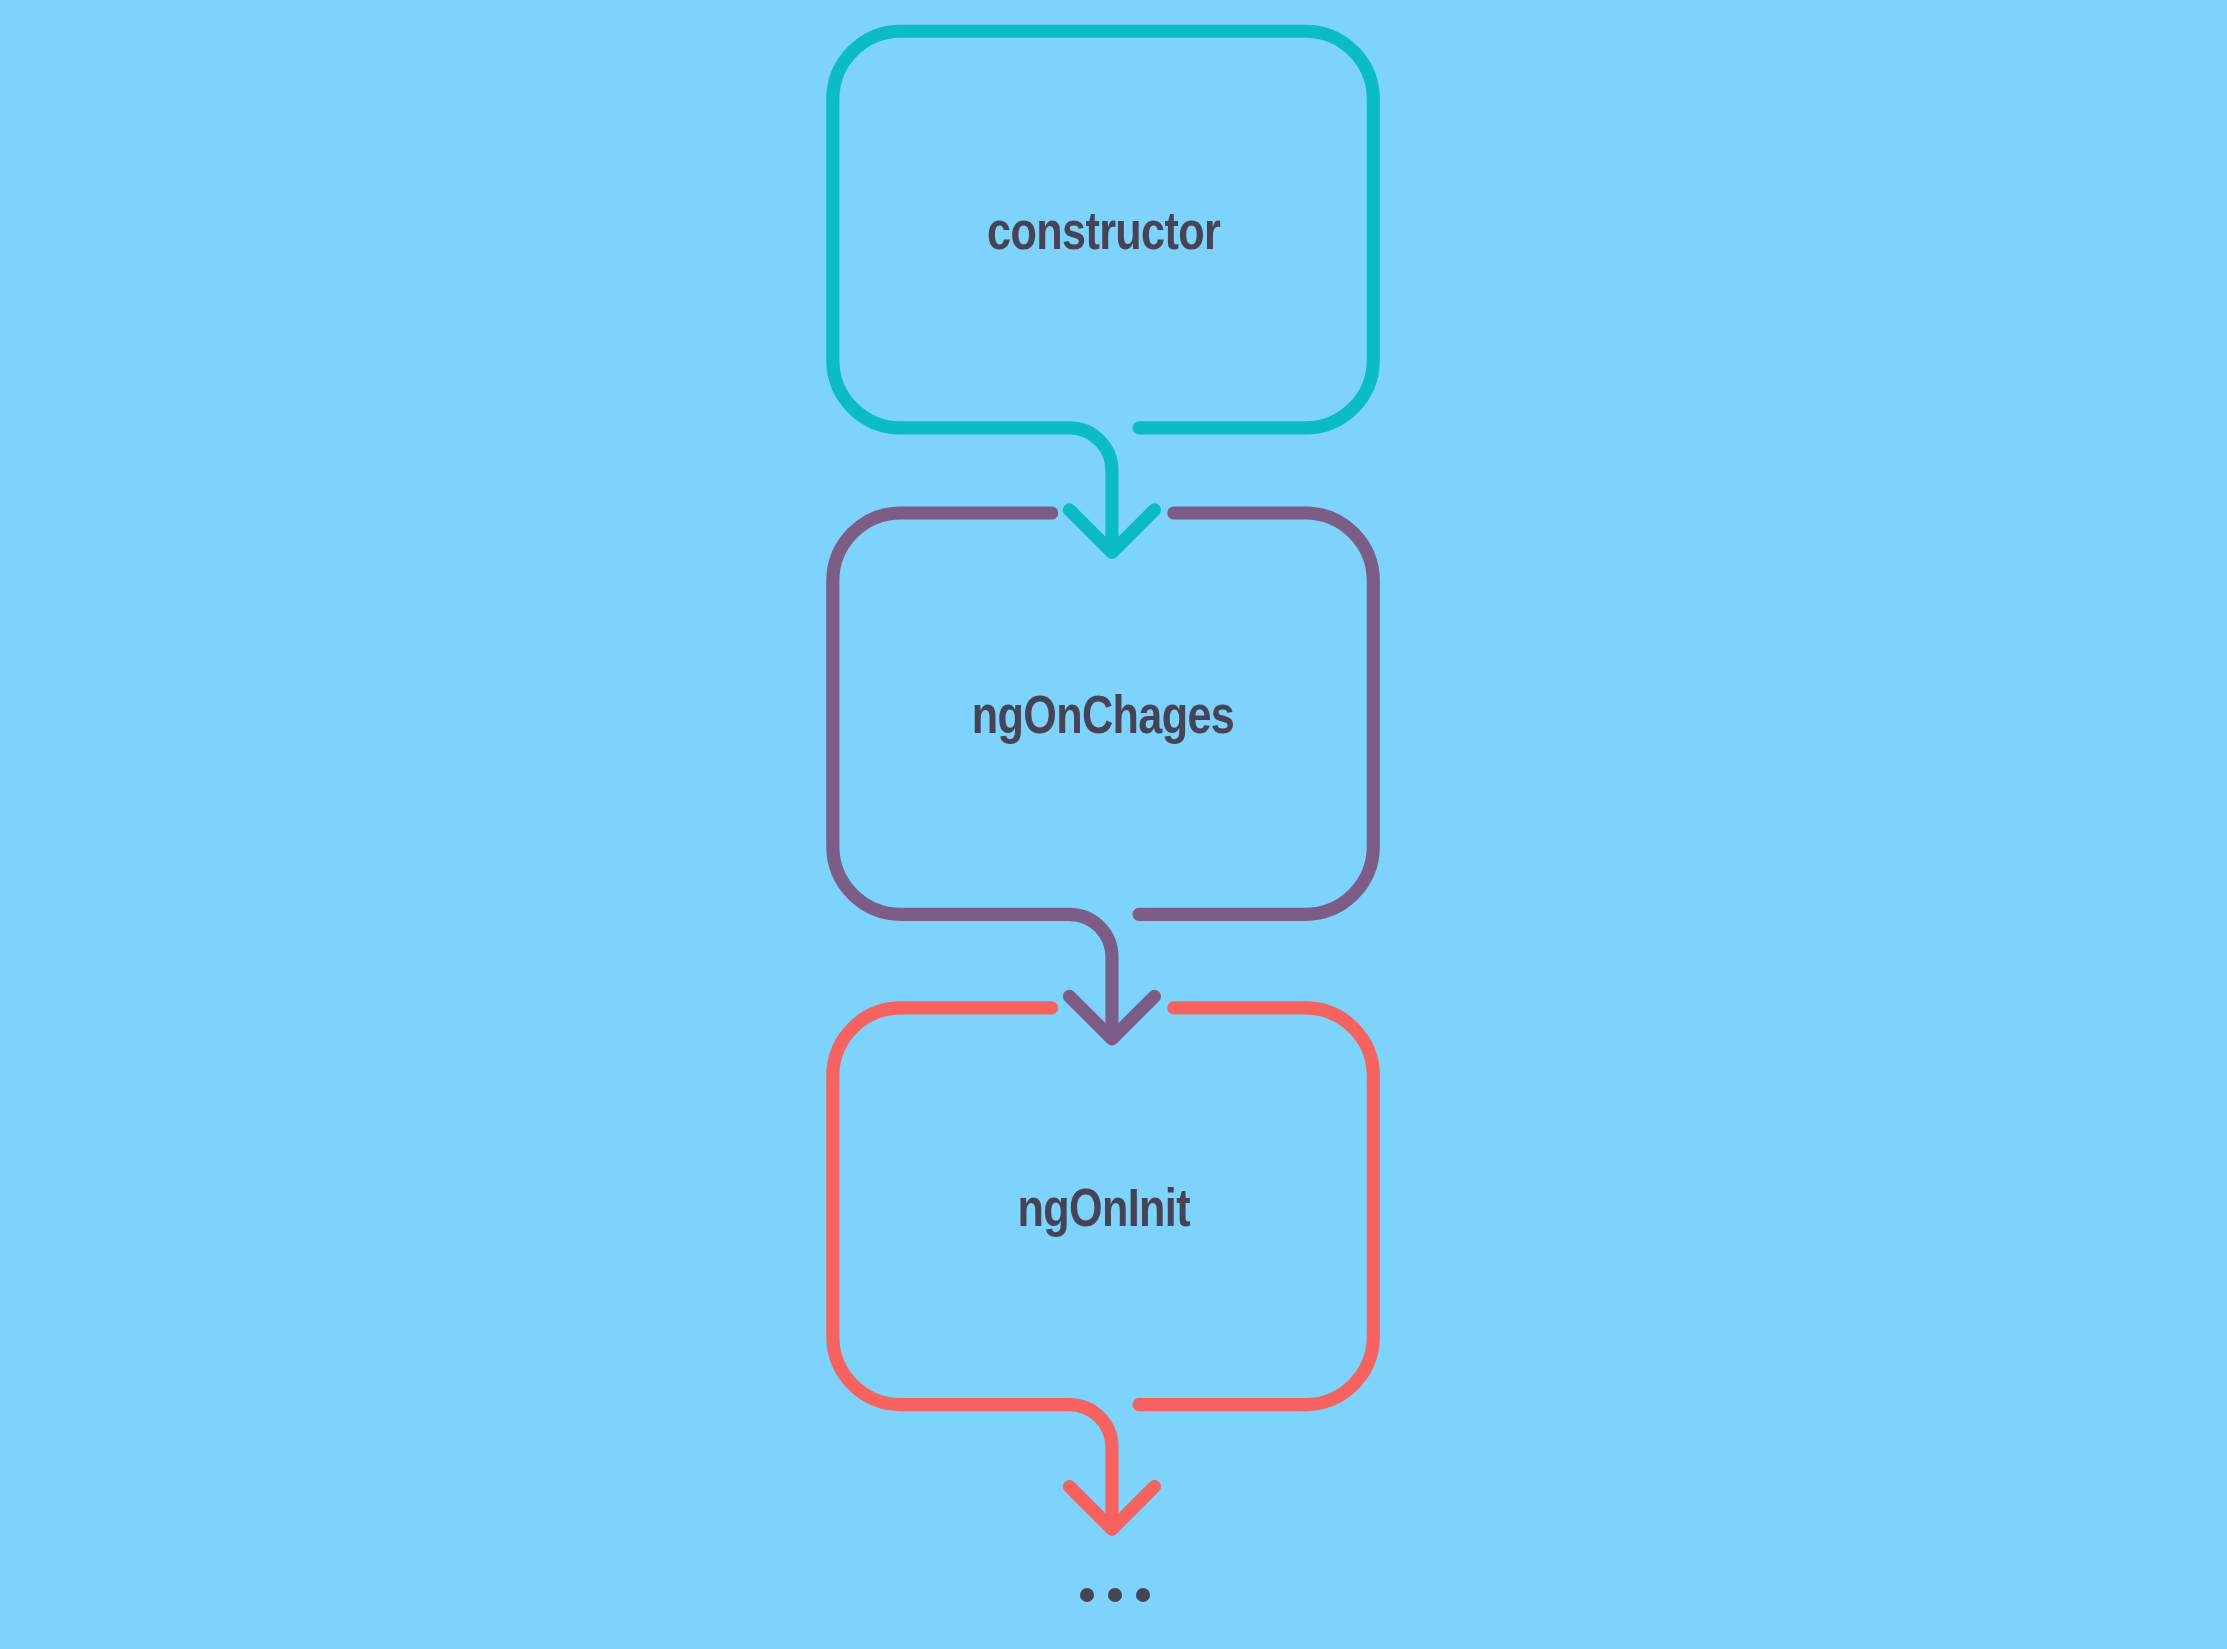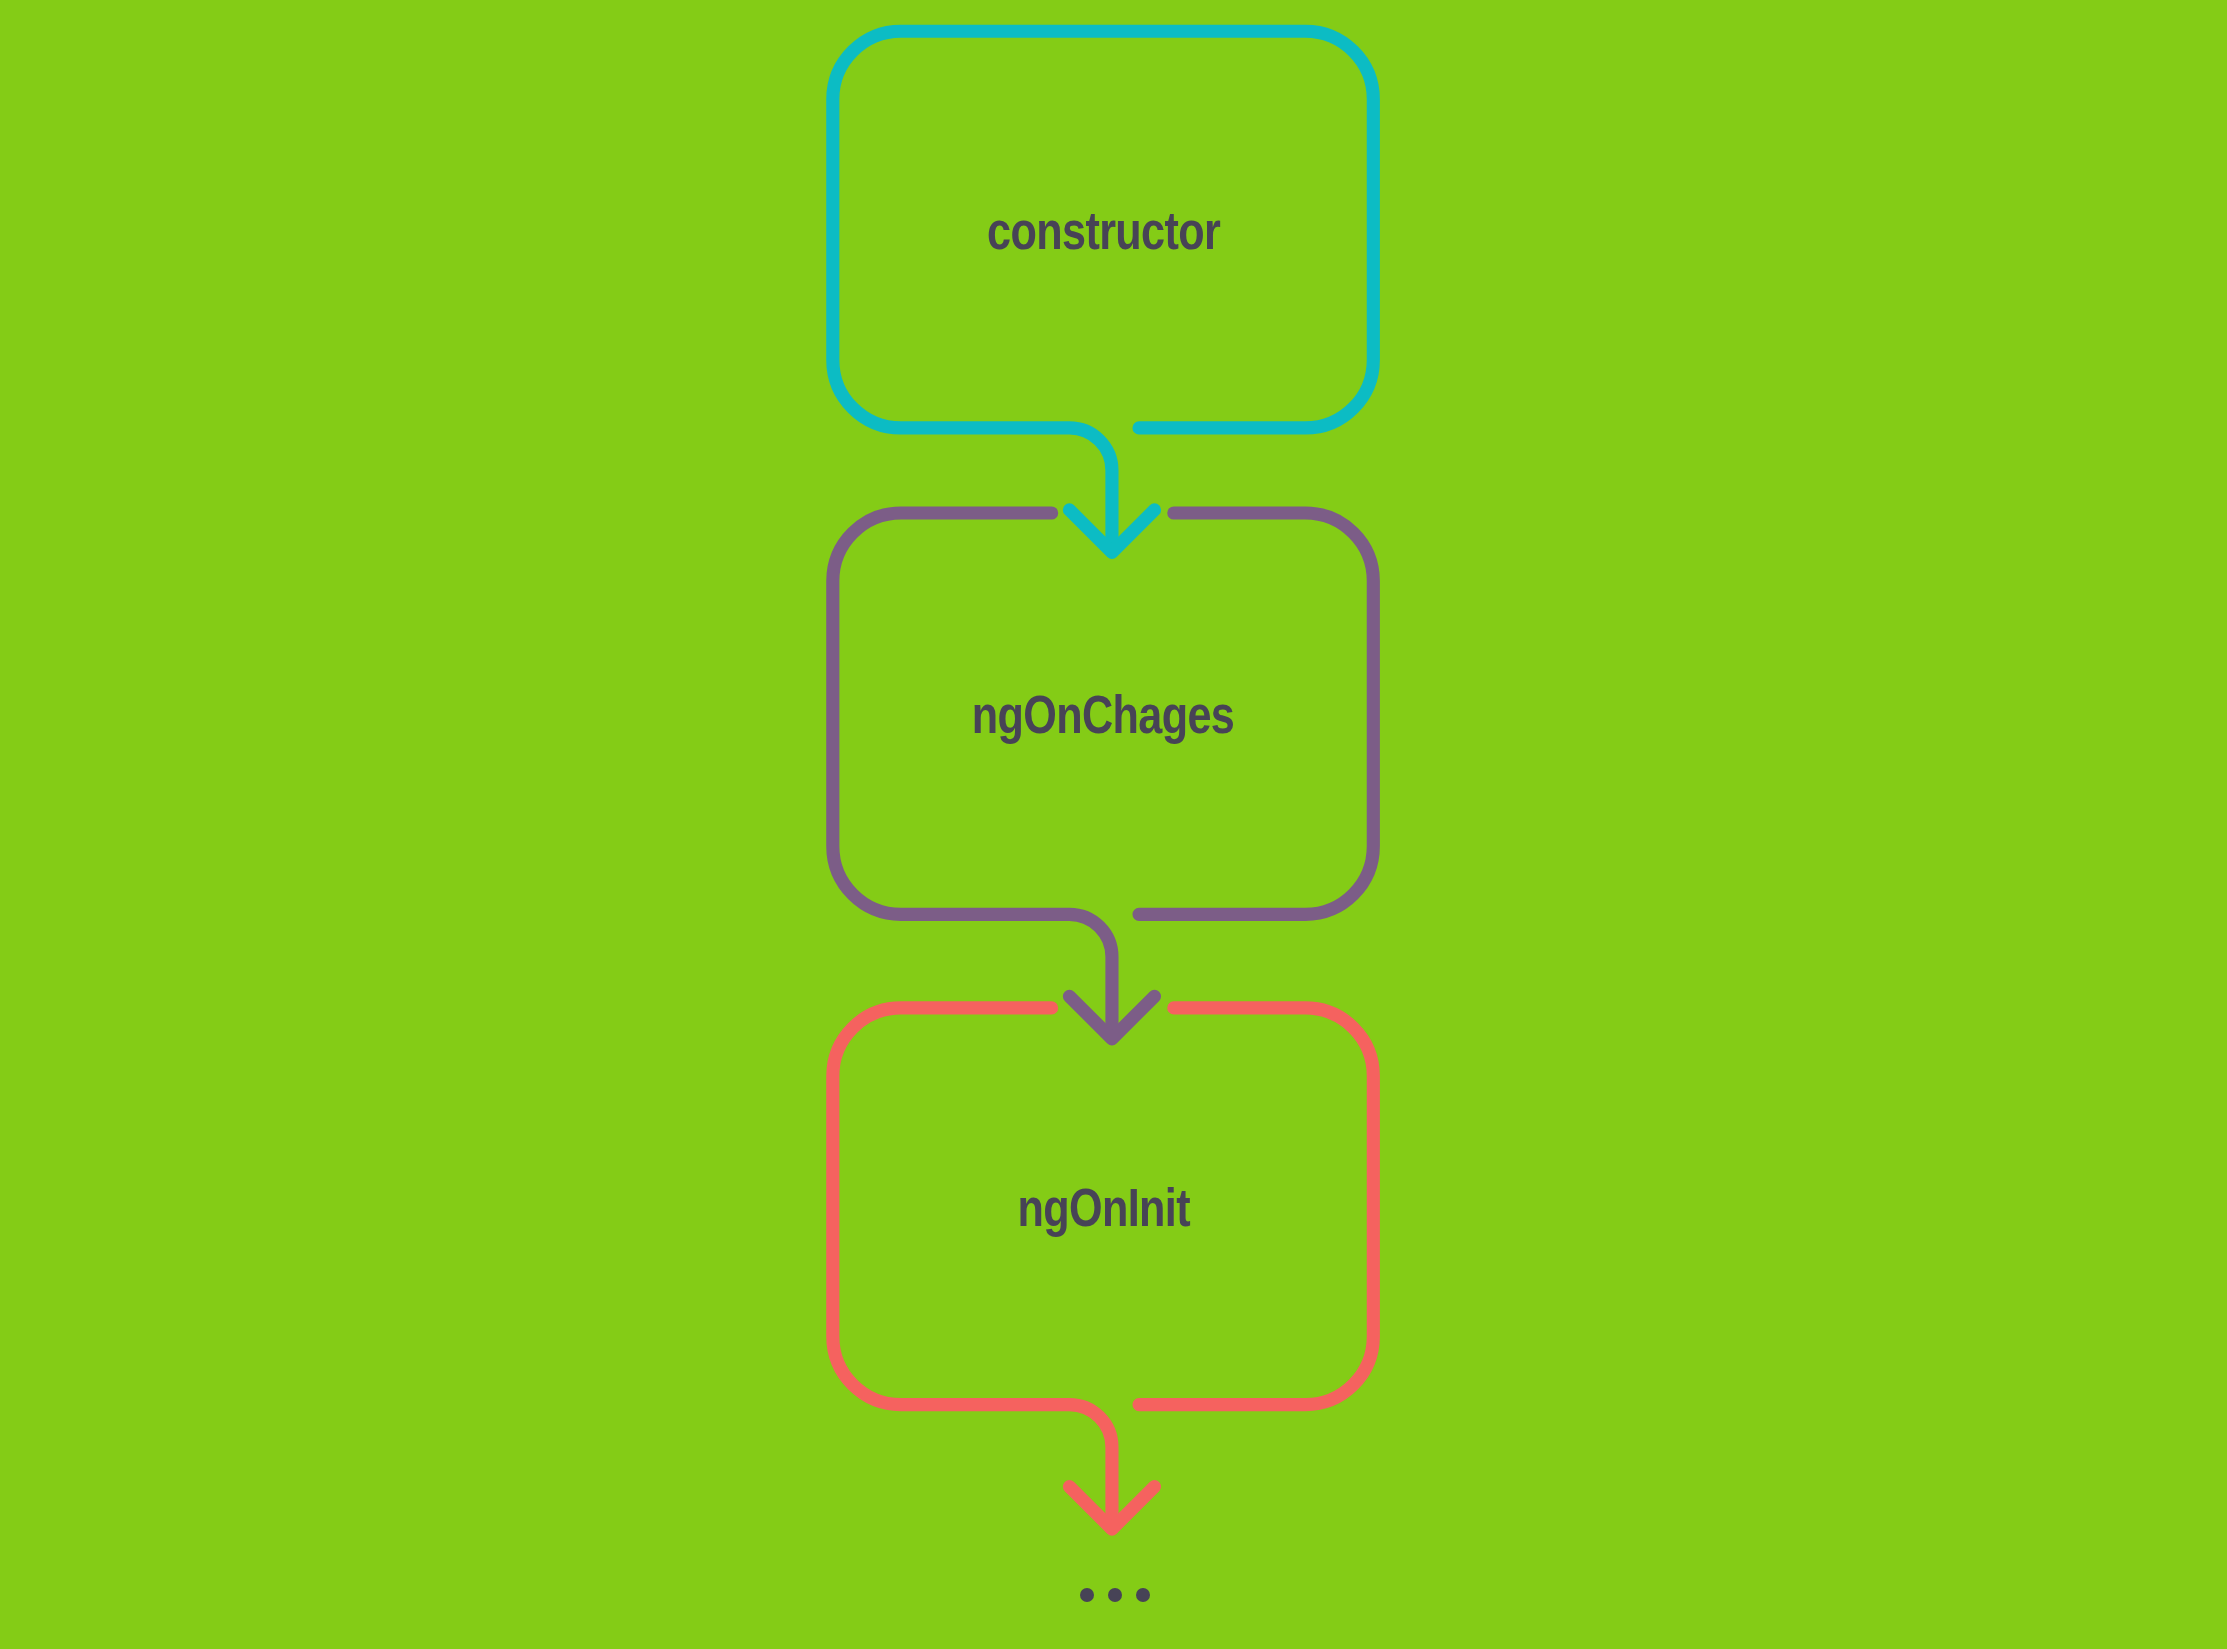--- a/index.html
+++ b/index.html
@@ -5,21 +5,21 @@
 <style>
   html, body {
     margin: 0;
     padding: 0;
     background: #ffffff;
   }
   .canvas {
     position: relative;
     width: 2227px;
     height: 1650px;
-    background: #84cc16;
+    background: #7dd3fc;
     overflow: hidden;
     font-family: "Liberation Sans", sans-serif;
   }
   .flow-svg {
     position: absolute;
     left: 0;
     top: 0;
   }
   .flow-svg path {
     fill: none;

